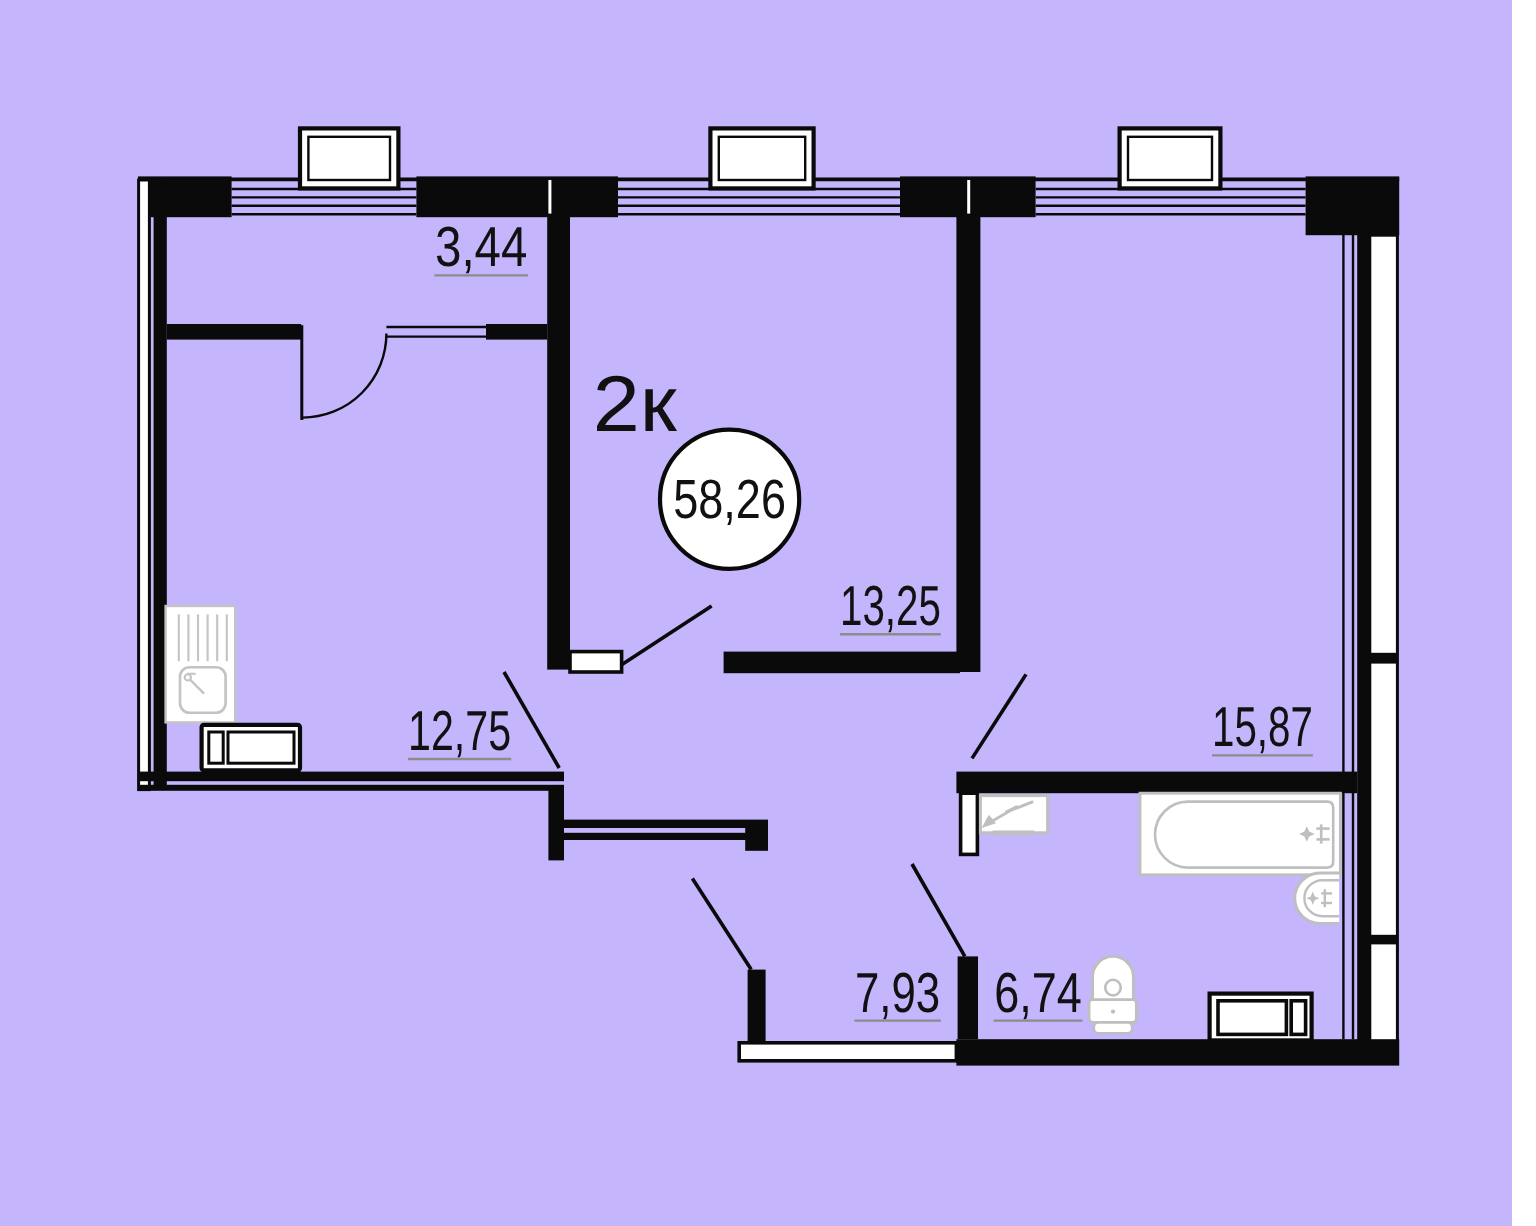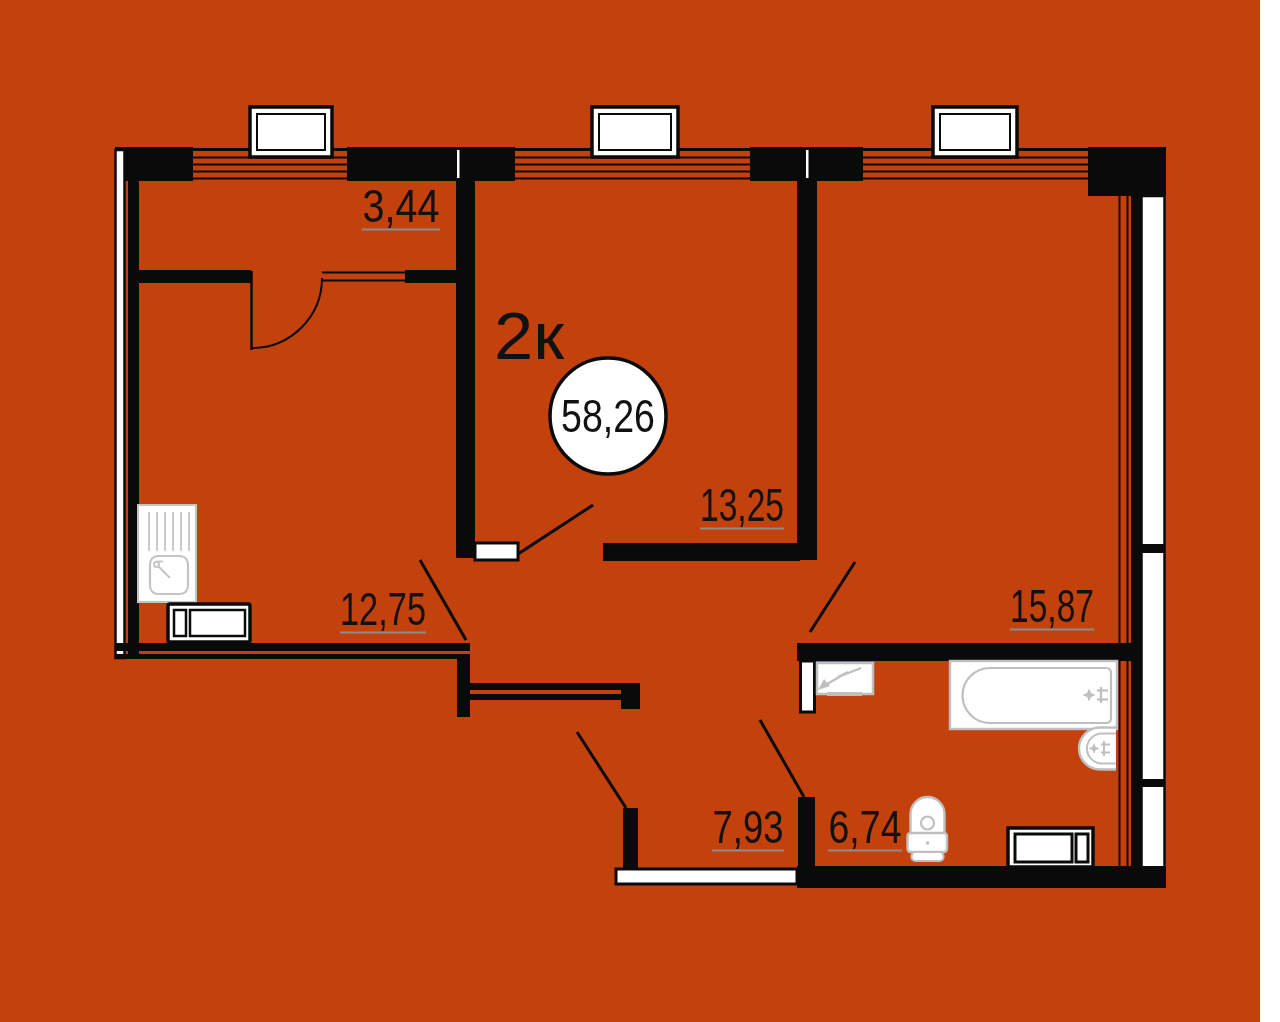--- a/index.html
+++ b/index.html
@@ -1,16 +1,16 @@
 <!DOCTYPE html>
 <html><head>
 <meta charset="utf-8">
 <style>
   html,body{margin:0;padding:0;background:#ffffff;}
-  .stage{position:relative;width:1260px;height:1022px;background:#c2410c;overflow:hidden;
+  .stage{position:relative;width:1260px;height:1022px;background:#c4b5fd;overflow:hidden;
          font-family:"Liberation Sans", sans-serif;}
   svg text{fill:#111;}
   .room-label{font-size:47px;}
   .type-label{font-size:66px;}
   .total-label{font-size:46px;}
 </style>
 </head>
 <body>
 
 <div class="stage">

